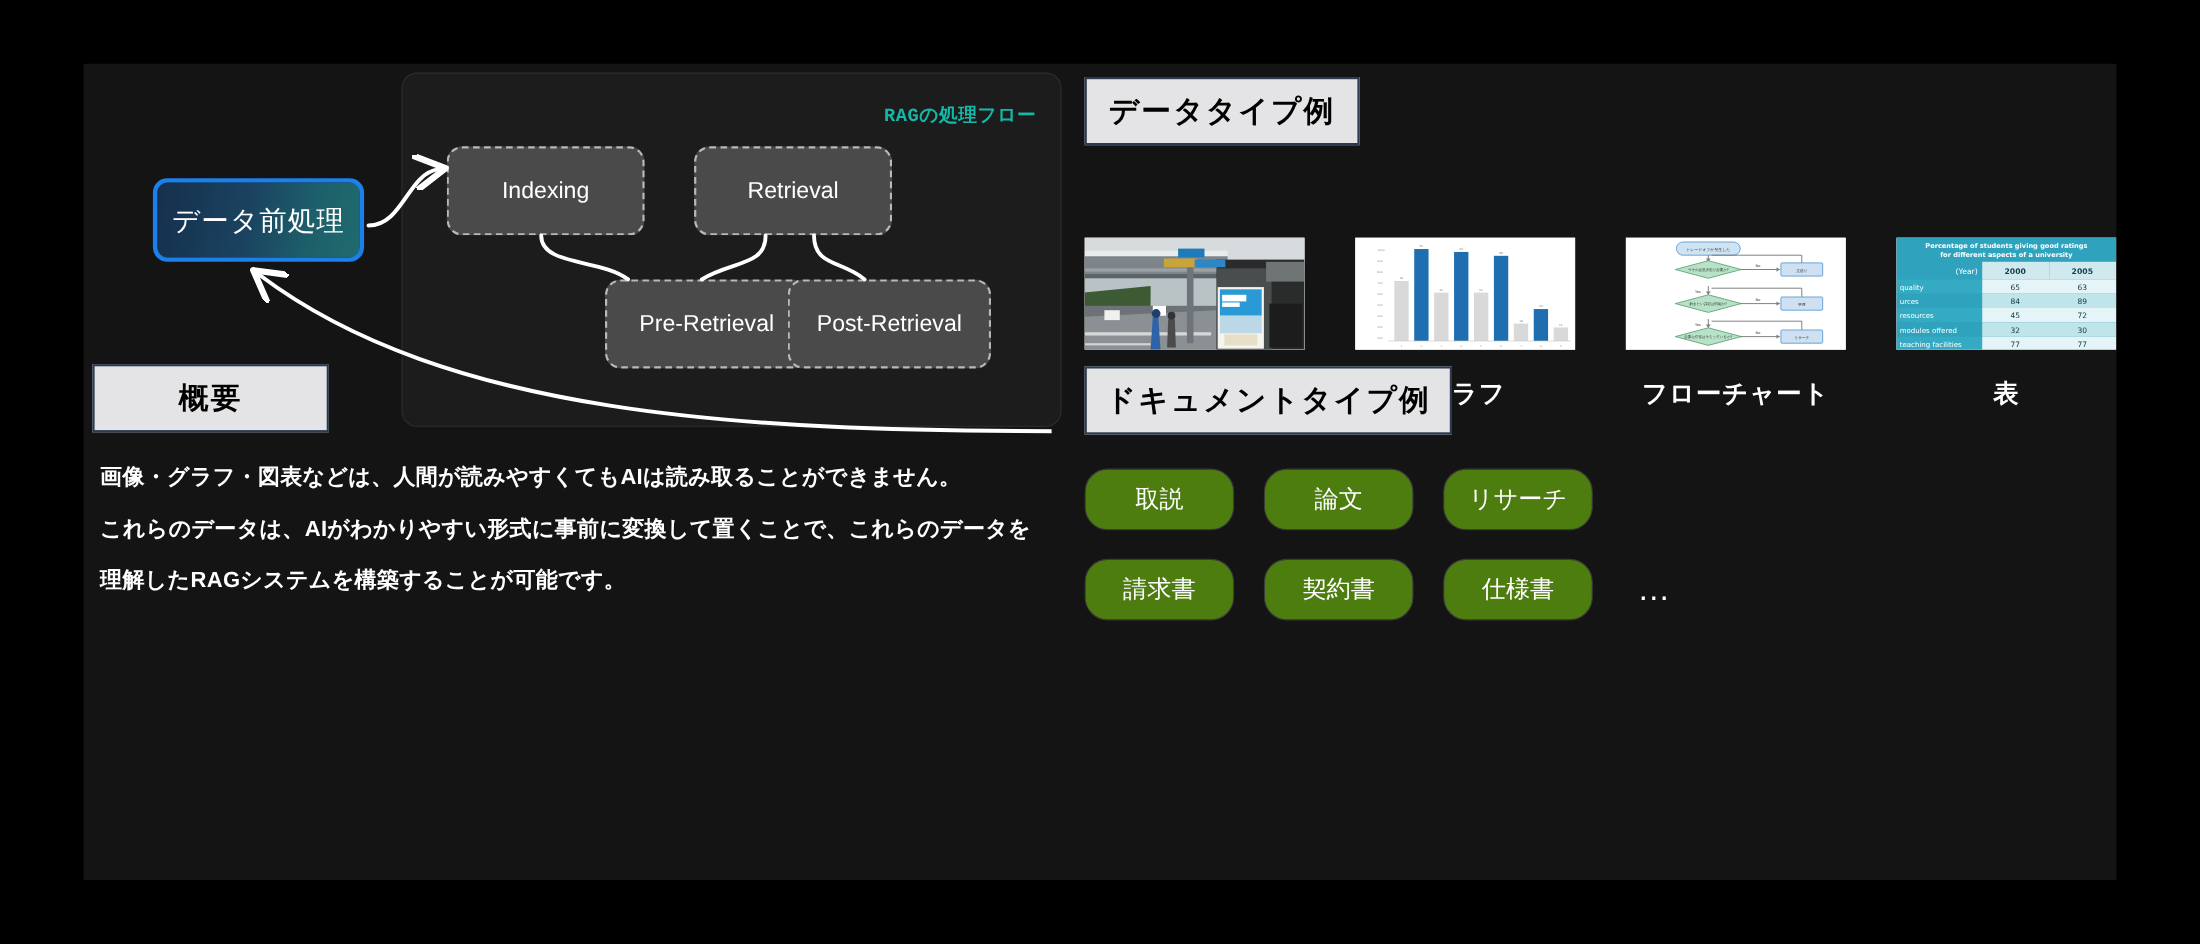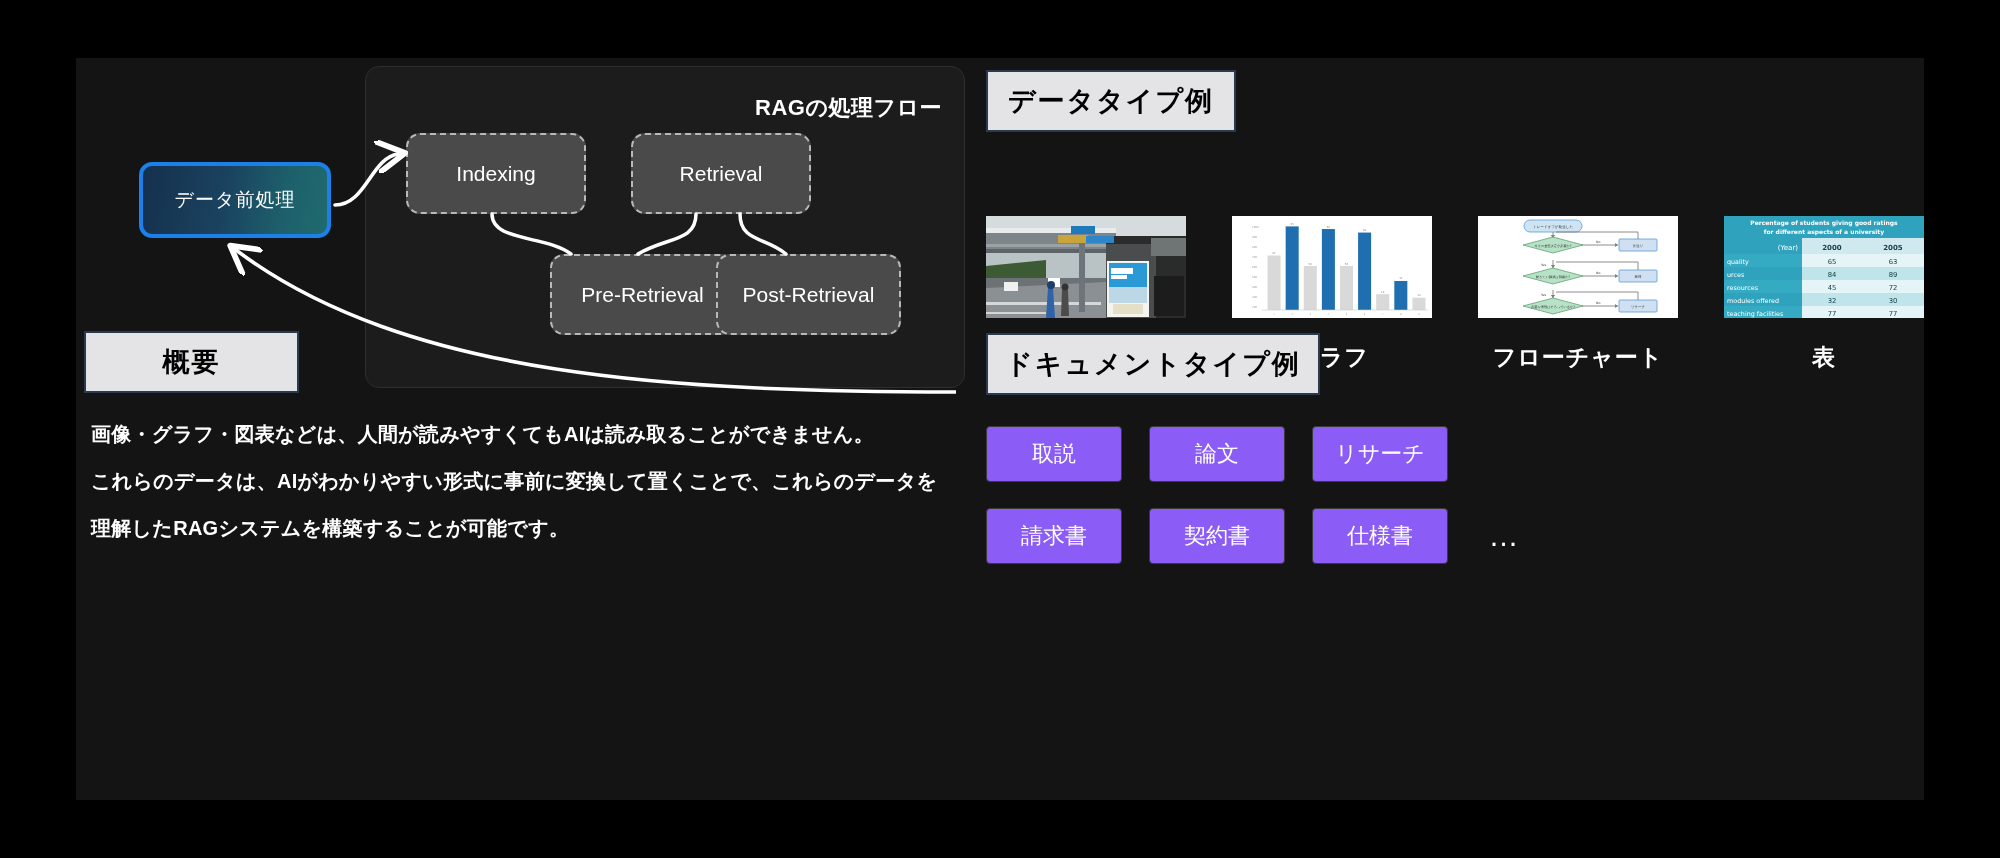--- a/index.html
+++ b/index.html
@@ -42,25 +42,26 @@
     height: 322px;
     background: #1c1c1c;
     border: 1px solid #2e2e2e;
     border-radius: 14px;
     box-sizing: border-box;
   }
   .rag-panel-title {
     position: absolute;
     right: 22px;
     top: 26px;
-    color: #ffffff;
-    font-size: 22px;
+    color: #14b8a6;
+    font-size: 17px;
     font-weight: 700;
     letter-spacing: .5px;
     white-space: nowrap;
+    font-family: Liberation Mono, monospace;
   }
   .node {
     position: absolute;
     background: #4a4a4a;
     border: 2px dashed #b9b9b9;
     border-radius: 14px;
     color: #ffffff;
     font-size: 21px;
     display: flex;
     align-items: center;
@@ -82,21 +83,21 @@
     width: 192px;
     height: 76px;
     border-radius: 13px;
     border: 4px solid #1d7fea;
     background: linear-gradient(100deg, #15304d 0%, #1a4360 45%, #1d5f6b 75%, #1f6b6e 100%);
     box-sizing: border-box;
     display: flex;
     align-items: center;
     justify-content: center;
     color: #ffffff;
-    font-size: 19px;
+    font-size: 25px;
     letter-spacing: 1px;
   }
 
   
   .arrows {
     position: absolute;
     left: 0; top: 0;
     width: 880px; height: 400px;
     pointer-events: none;
   }
@@ -190,23 +191,23 @@
     width: 760px;
   }
   .doc-row {
     display: flex;
     gap: 27px;
     margin-bottom: 26px;
   }
   .doc-chip {
     min-width: 136px;
     height: 56px;
-    background: #8b5cf6;
+    background: #4d7c0f;
     border: 1px solid #3a3a3a;
-    border-radius: 4px;
+    border-radius: 21px;
     color: #ffffff;
     font-size: 22px;
     display: flex;
     align-items: center;
     justify-content: center;
     box-sizing: border-box;
     padding: 0 16px;
     white-space: nowrap;
   }
   .doc-ellipsis {

